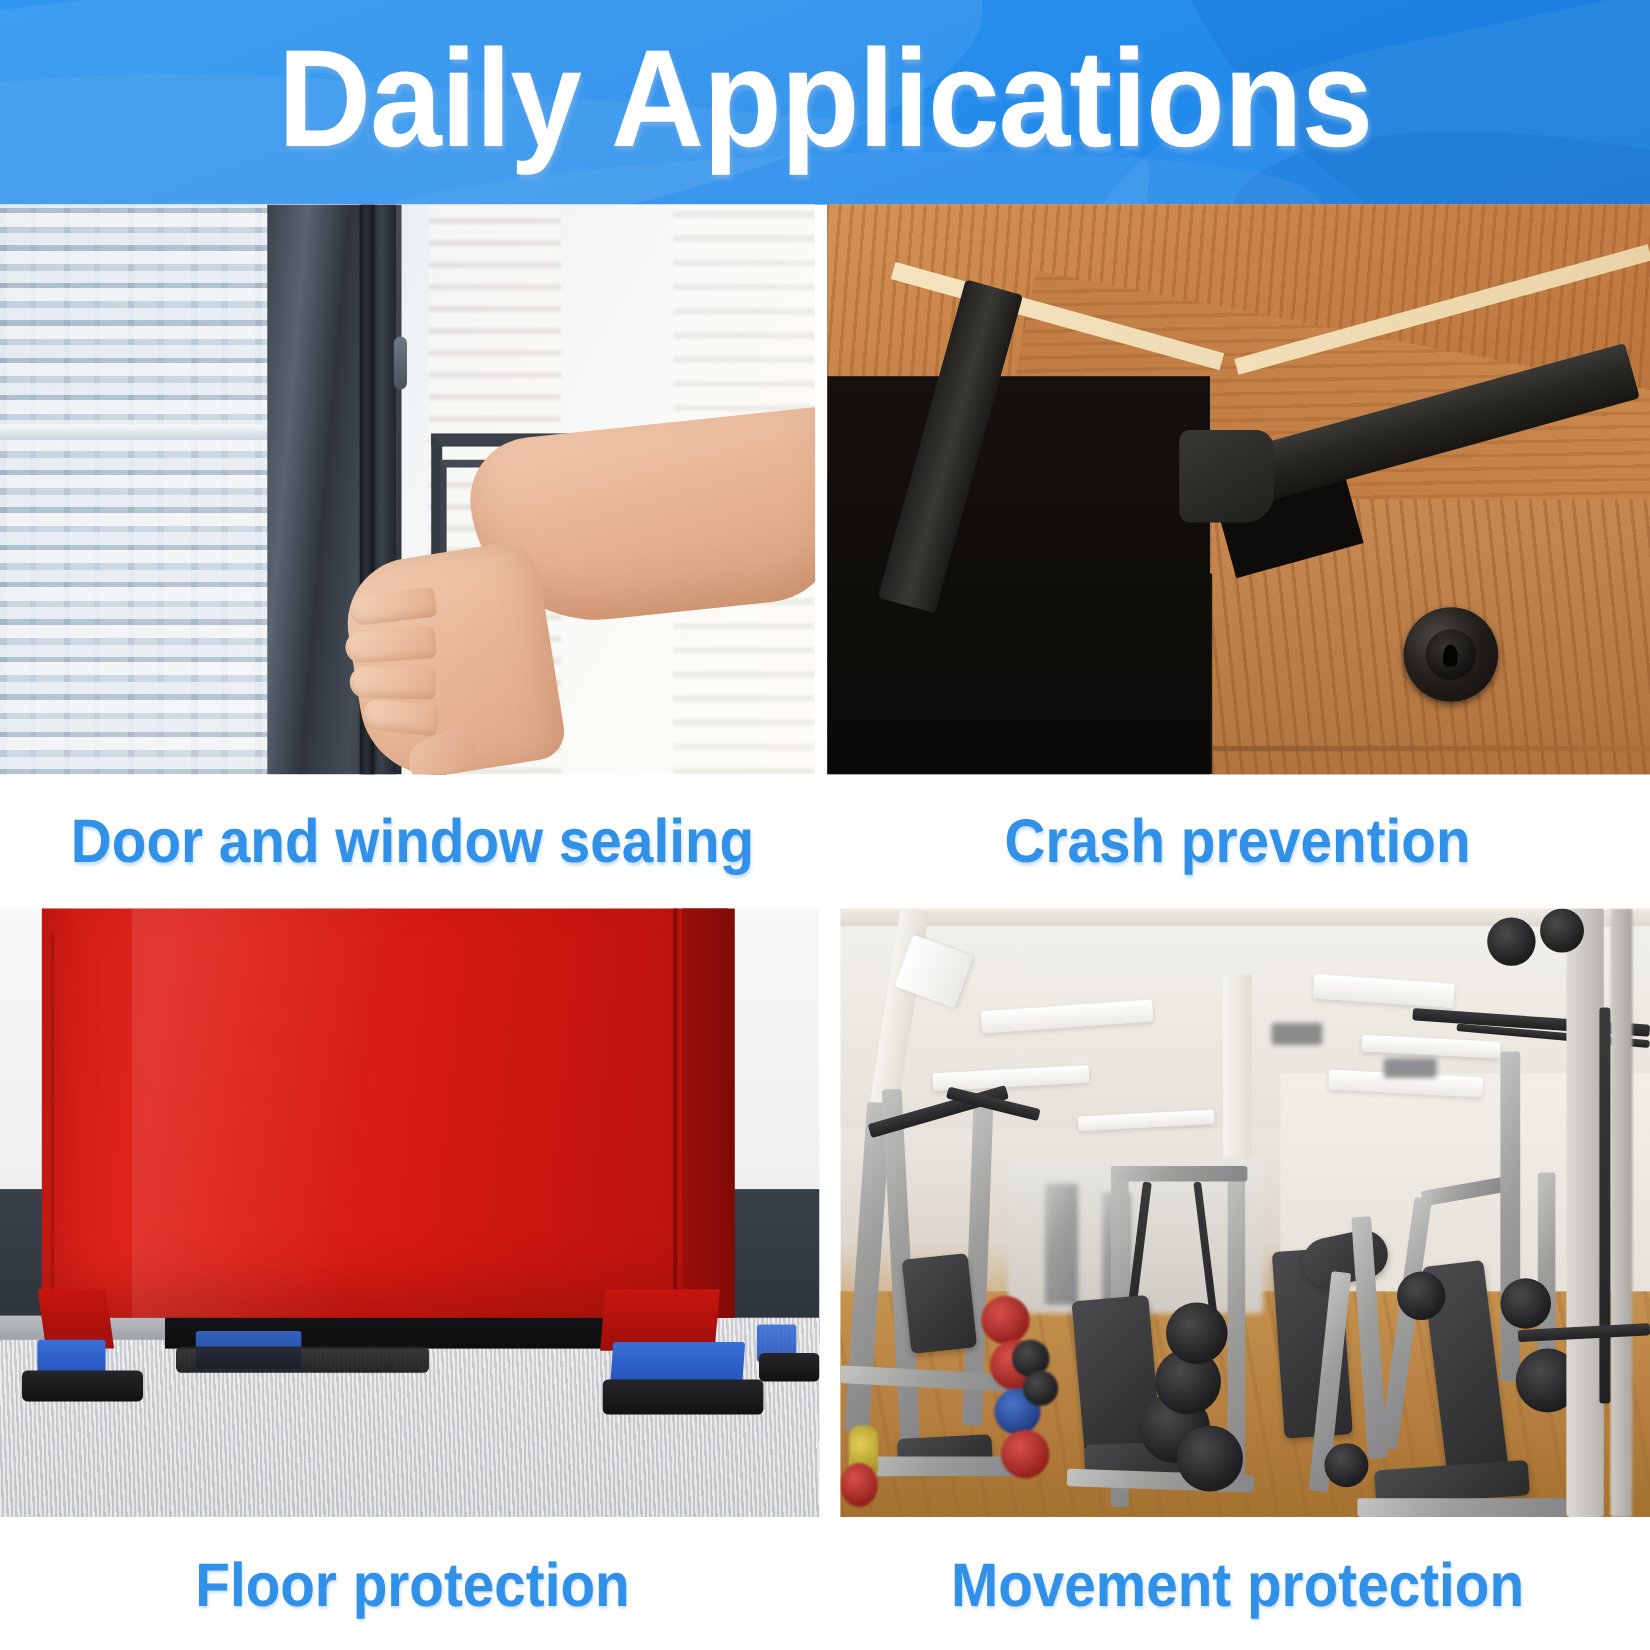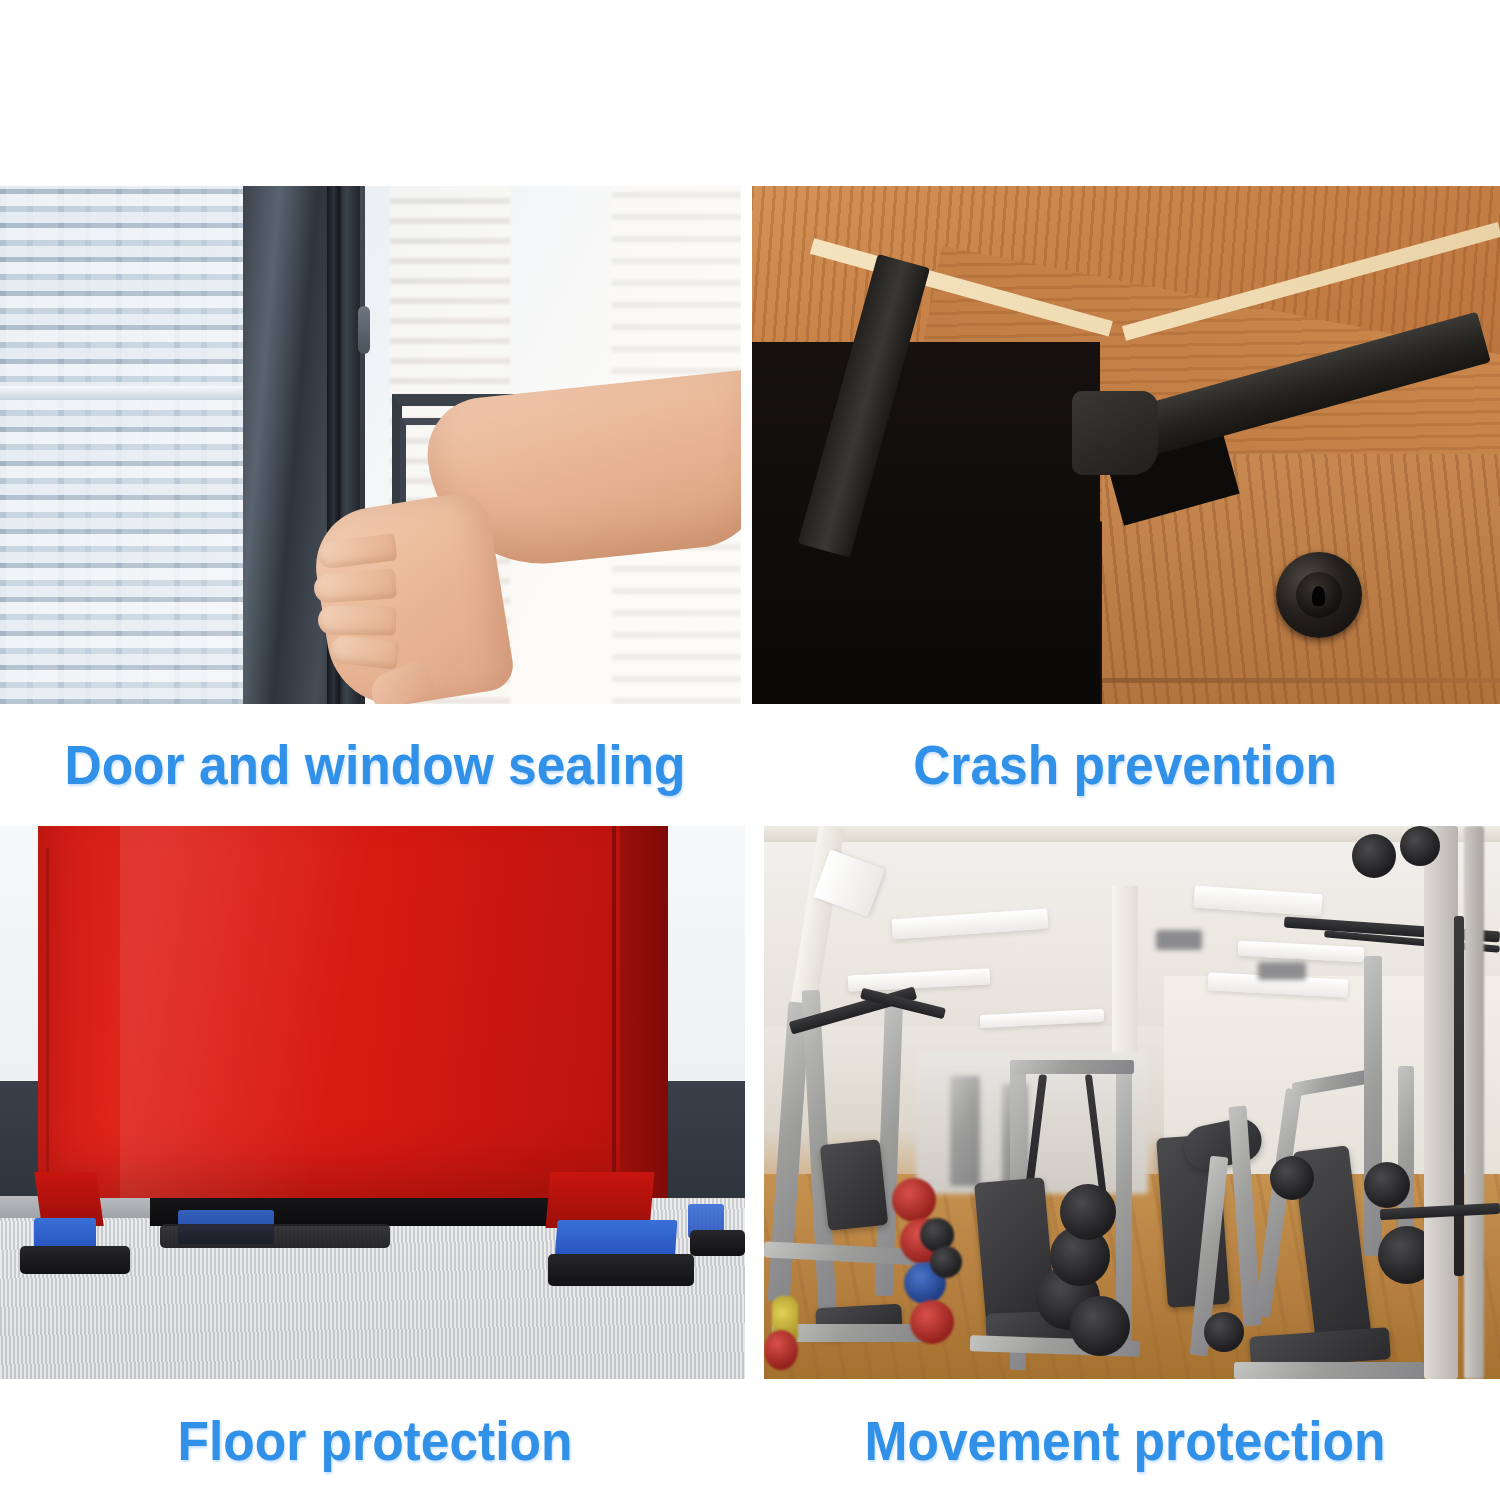--- a/index.html
+++ b/index.html
@@ -477,20 +477,29 @@
     border-radius: 3px;
   }
   .br-blur { filter: blur(1.1px); }
   .br-blur2 { filter: blur(2.4px); }
 </style>
 </head>
 <body>
 
 <div id="page">
 
+  <div id="header-banner">
+    <div class="hdr-wave hdr-wave-a"></div>
+    <div class="hdr-wave hdr-wave-b"></div>
+    <div class="hdr-wave hdr-wave-c"></div>
+    <div class="hdr-wave hdr-wave-d"></div>
+    <div class="hdr-wave hdr-wave-e"></div>
+    <div class="hdr-wave hdr-wave-f"></div>
+    <div id="page-title">Daily Applications</div>
+  </div>
 
   <div class="panel" id="panel-tl">
     <div class="tl-sky"></div>
     <div class="tl-city"></div>
     <div class="tl-city2"></div>
     <div class="tl-rightcity"></div>
     <div class="tl-rightcity2"></div>
     <div class="tl-balcony"></div>
     <div class="tl-frame-outer"></div>
     <div class="tl-frame-edge"></div>

